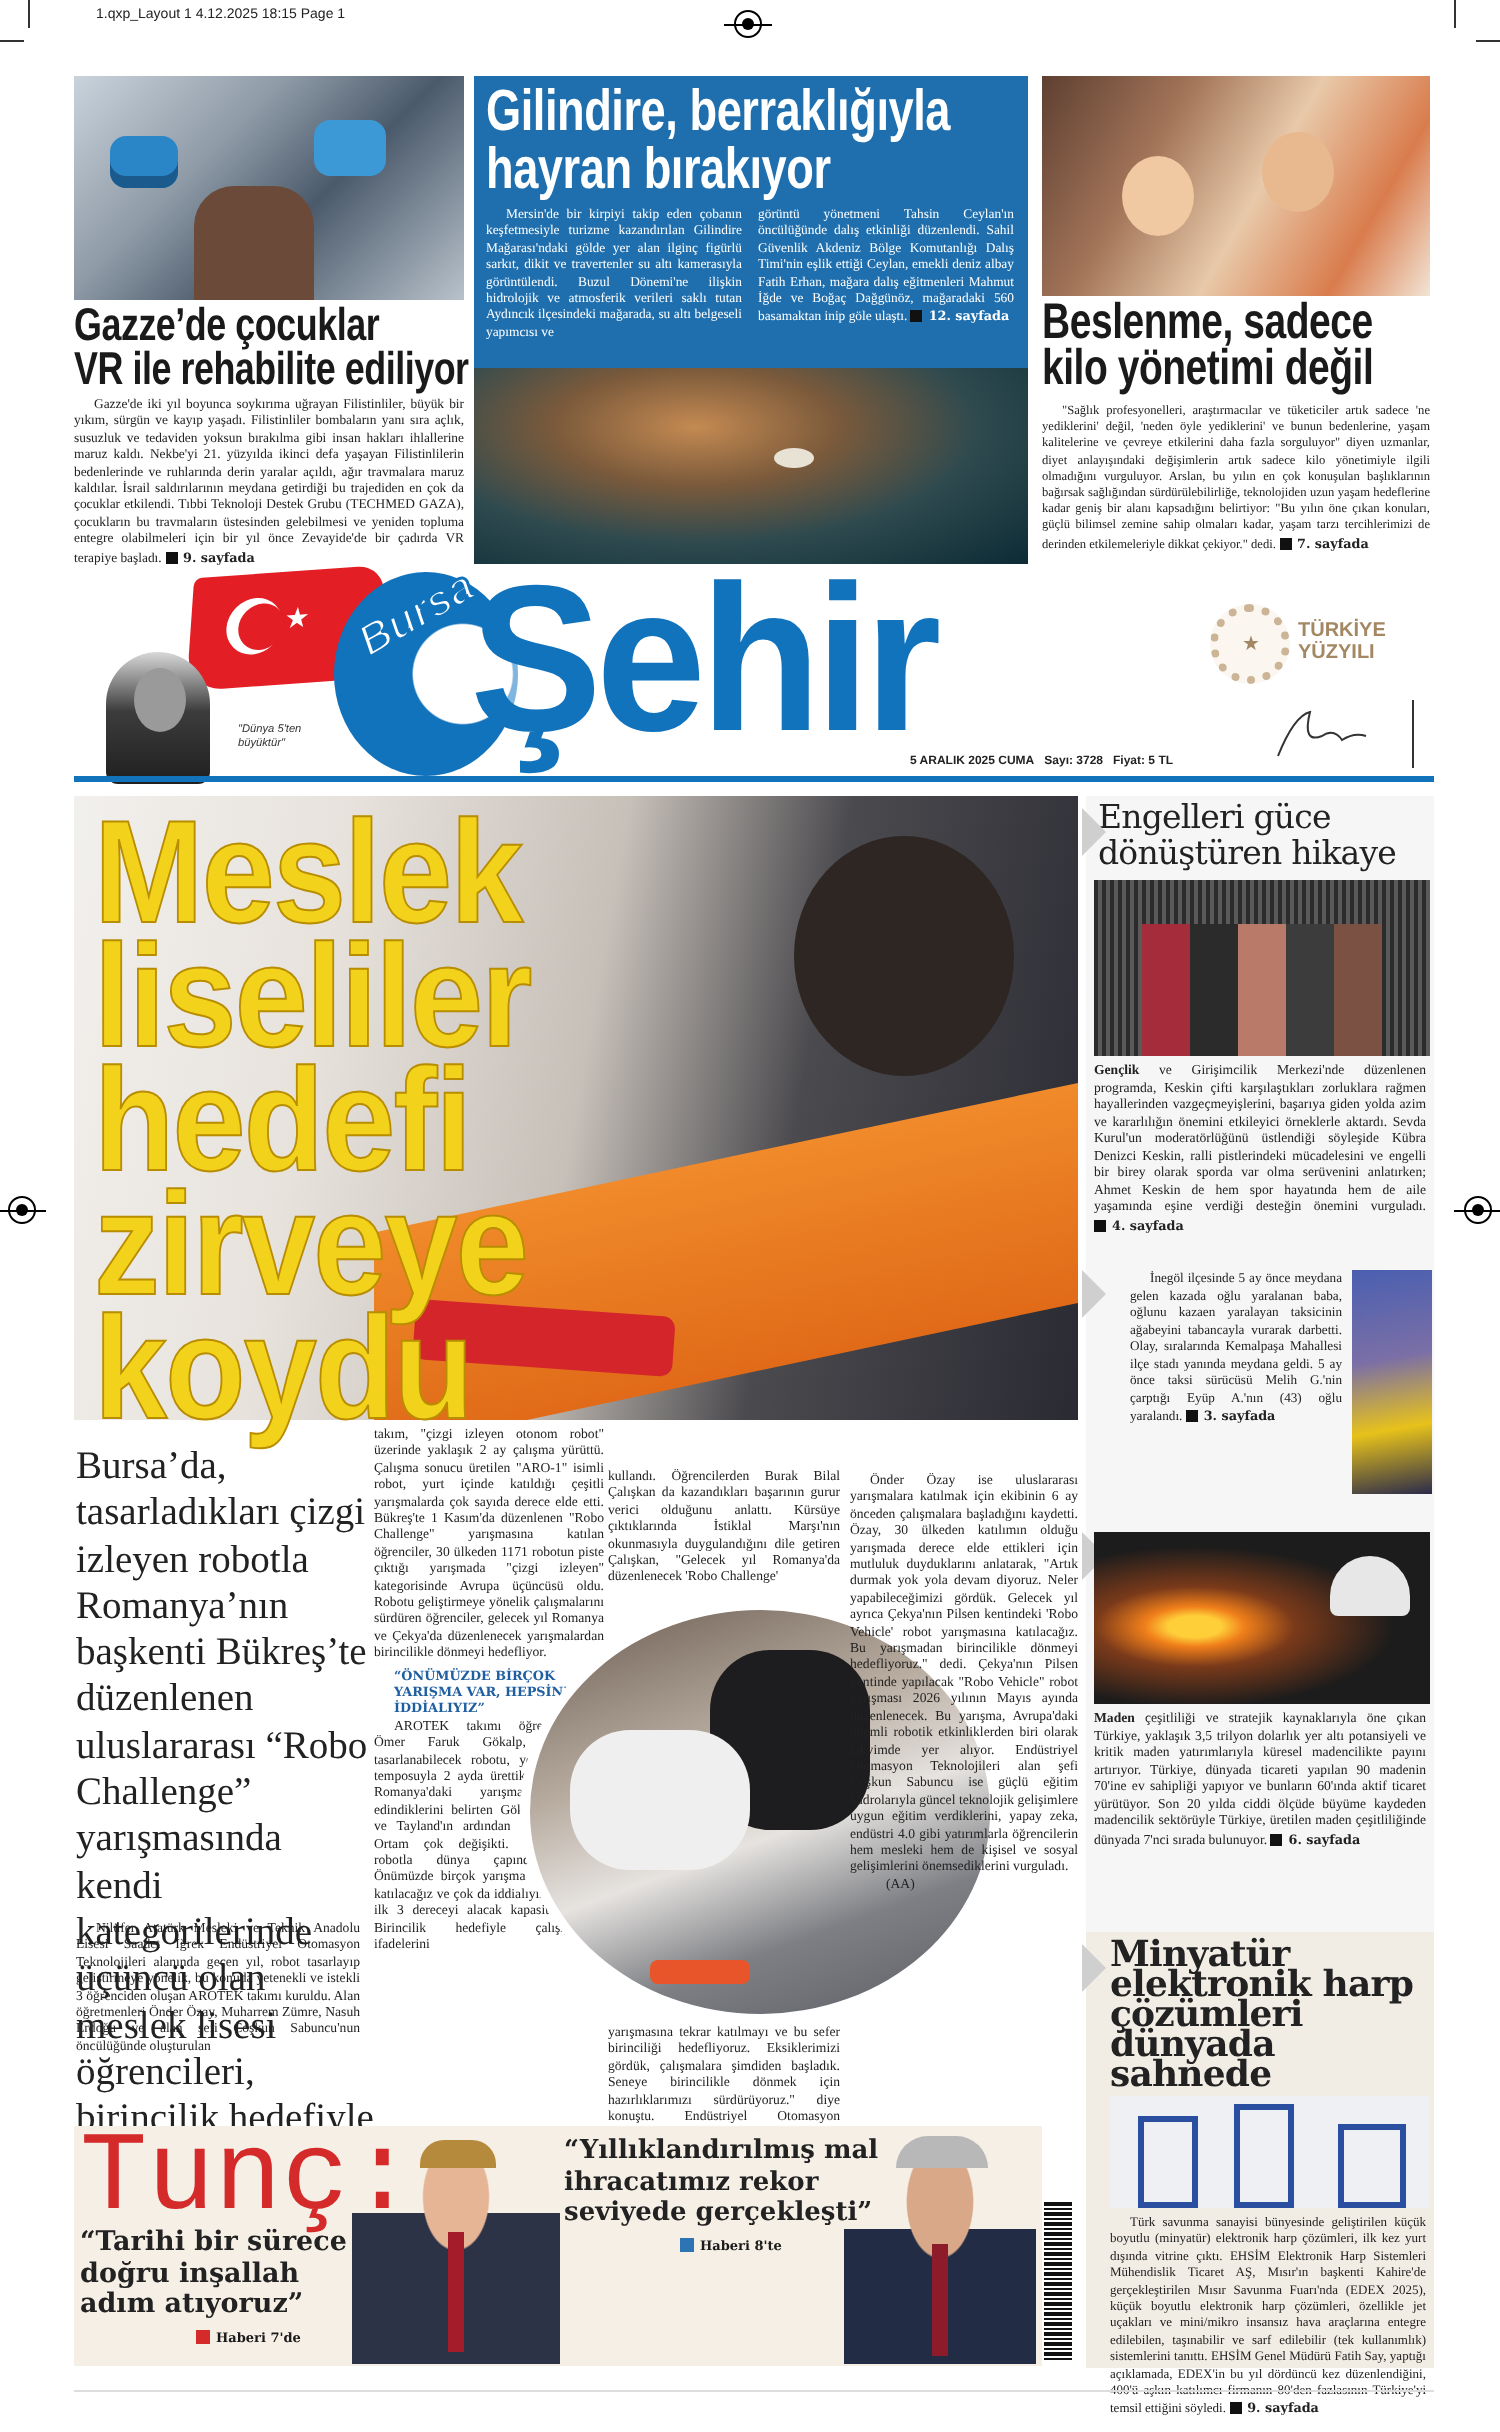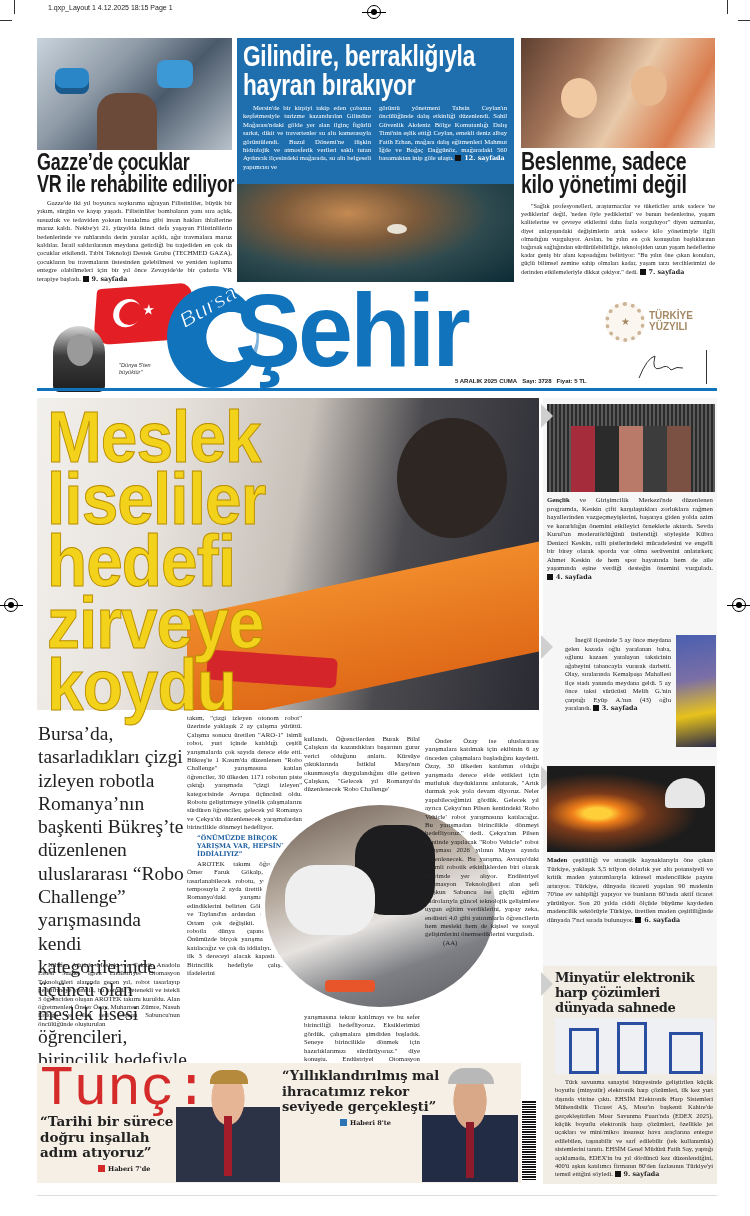--- a/index.html
+++ b/index.html
@@ -161,20 +161,21 @@
 
 <div class="abs" style="left:425px;top:737px;width:114px">
   <p class="col" style="text-indent:10px">Önder Özay ise uluslararası yarışmalara katılmak için ekibinin 6 ay önceden çalışmalara başladığını kaydetti. Özay, 30 ülkeden katılımın olduğu yarışmada derece elde ettikleri için mutluluk duyduklarını anlatarak, "Artık durmak yok yola devam diyoruz. Neler yapabileceğimizi gördük. Gelecek yıl ayrıca Çekya'nın Pilsen kentindeki 'Robo Vehicle' robot yarışmasına katılacağız. Bu yarışmadan birincilikle dönmeyi hedefliyoruz." dedi. Çekya'nın Pilsen kentinde yapılacak "Robo Vehicle" robot yarışması 2026 yılının Mayıs ayında düzenlenecek. Bu yarışma, Avrupa'daki önemli robotik etkinliklerden biri olarak takvimde yer alıyor. Endüstriyel Otomasyon Teknolojileri alan şefi Coşkun Sabuncu ise güçlü eğitim kadrolarıyla güncel teknolojik gelişimlere uygun eğitim verdiklerini, yapay zeka, endüstri 4.0 gibi yatırımlarla öğrencilerin hem mesleki hem de kişisel ve sosyal gelişimlerini önemsediklerini vurguladı.</p>
   <p class="col" style="padding-left:18px">(AA)</p>
 </div>
 
 <div class="abs" style="left:543px;top:398px;width:174px;height:665px;background:#f6f6f6"></div>
 
 <div class="abs" style="left:543px;top:400px;width:174px">
   <div class="abs tri" style="left:-2px;top:4px"></div>
+  <div class="side-h" style="padding-left:6px;font-size:16.5px;line-height:18px">Engelleri güce dönüştüren hikaye</div>
   <div class="photo" style="margin:4px 0 0 4px;width:168px;height:88px;background:repeating-linear-gradient(90deg,#2b2b2b 0 2px,#5a5a5a 2px 4px)">
     <div style="margin:22px 0 0 24px;width:120px;height:66px;background:linear-gradient(90deg,#a52d3b 0 20%,#2b2b2b 20% 40%,#b97a6a 40% 60%,#3c3c3c 60% 80%,#7a5142 80%)"></div>
   </div>
   <p class="side-body" style="margin:4px 4px 0 4px;text-indent:0">
     <span class="lead">Gençlik</span><span> ve Girişimcilik Merkezi'nde düzenlenen programda, Keskin çifti karşılaştıkları zorluklara rağmen hayallerinden vazgeçmeyişlerini, başarıya giden yolda azim ve kararlılığın önemini etkileyici örneklerle aktardı. Sevda Kurul'un moderatörlüğünü üstlendiği söyleşide Kübra Denizci Keskin, ralli pistlerindeki mücadelesini ve engelli bir birey olarak sporda var olma serüvenini anlatırken; Ahmet Keskin de hem spor hayatında hem de aile yaşamında eşine verdiği desteğin önemini vurguladı.</span>
     <span class="ref">4. sayfada</span>
   </p>
 </div>
 
 <div class="abs" style="left:543px;top:633px;width:174px">
@@ -192,21 +193,21 @@
     <div class="abs" style="left:118px;top:12px;width:40px;height:30px;border-radius:20px 20px 4px 4px;background:#e7e7e7"></div>
   </div>
   <p class="side-body" style="margin:4px 4px 0 4px">
     <span class="lead">Maden</span><span> çeşitliliği ve stratejik kaynaklarıyla öne çıkan Türkiye, yaklaşık 3,5 trilyon dolarlık yer altı potansiyeli ve kritik maden yatırımlarıyla küresel madencilikte payını artırıyor. Türkiye, dünyada ticareti yapılan 90 madenin 70'ine ev sahipliği yapıyor ve bunların 60'ında aktif ticaret yürütüyor. Son 20 yılda ciddi ölçüde büyüme kaydeden madencilik sektörüyle Türkiye, üretilen maden çeşitliliğinde dünyada 7'nci sırada bulunuyor.</span>
     <span class="ref">6. sayfada</span>
   </p>
 </div>
 
 <div class="abs" style="left:543px;top:966px;width:174px;height:218px;background:#f2ede4">
   <div class="abs tri" style="left:-2px;top:6px"></div>
-  <div class="side-h" style="padding:4px 0 0 12px;font-size:13px;line-height:15px;font-weight:bold">Minyatür elektronik harp çözümleri dünyada sahnede</div>
+  <div class="side-h" style="padding:4px 0 0 12px;font-size:18px;line-height:15px;font-weight:bold">Minyatür elektronik harp çözümleri dünyada sahnede</div>
   <div class="photo" style="margin:3px 0 0 12px;width:160px;height:56px;background:#eef0f3;position:relative">
     <div class="abs" style="left:14px;top:10px;width:30px;height:46px;border:3px solid #2a4fa0"></div>
     <div class="abs" style="left:62px;top:4px;width:30px;height:52px;border:3px solid #2a4fa0"></div>
     <div class="abs" style="left:114px;top:14px;width:34px;height:42px;border:3px solid #2a4fa0"></div>
   </div>
   <p class="side-body" style="margin:4px 4px 0 12px;text-indent:10px;font-size:6.5px;line-height:8.4px">
     <span>Türk savunma sanayisi bünyesinde geliştirilen küçük boyutlu (minyatür) elektronik harp çözümleri, ilk kez yurt dışında vitrine çıktı. EHSİM Elektronik Harp Sistemleri Mühendislik Ticaret AŞ, Mısır'ın başkenti Kahire'de gerçekleştirilen Mısır Savunma Fuarı'nda (EDEX 2025), küçük boyutlu elektronik harp çözümleri, özellikle jet uçakları ve mini/mikro insansız hava araçlarına entegre edilebilen, taşınabilir ve sarf edilebilir (tek kullanımlık) sistemlerini tanıttı. EHSİM Genel Müdürü Fatih Say, yaptığı açıklamada, EDEX'in bu yıl dördüncü kez düzenlendiğini, 400'ü aşkın katılımcı firmanın 80'den fazlasının Türkiye'yi temsil ettiğini söyledi.</span>
     <span class="ref">9. sayfada</span>
   </p>
 </div>

